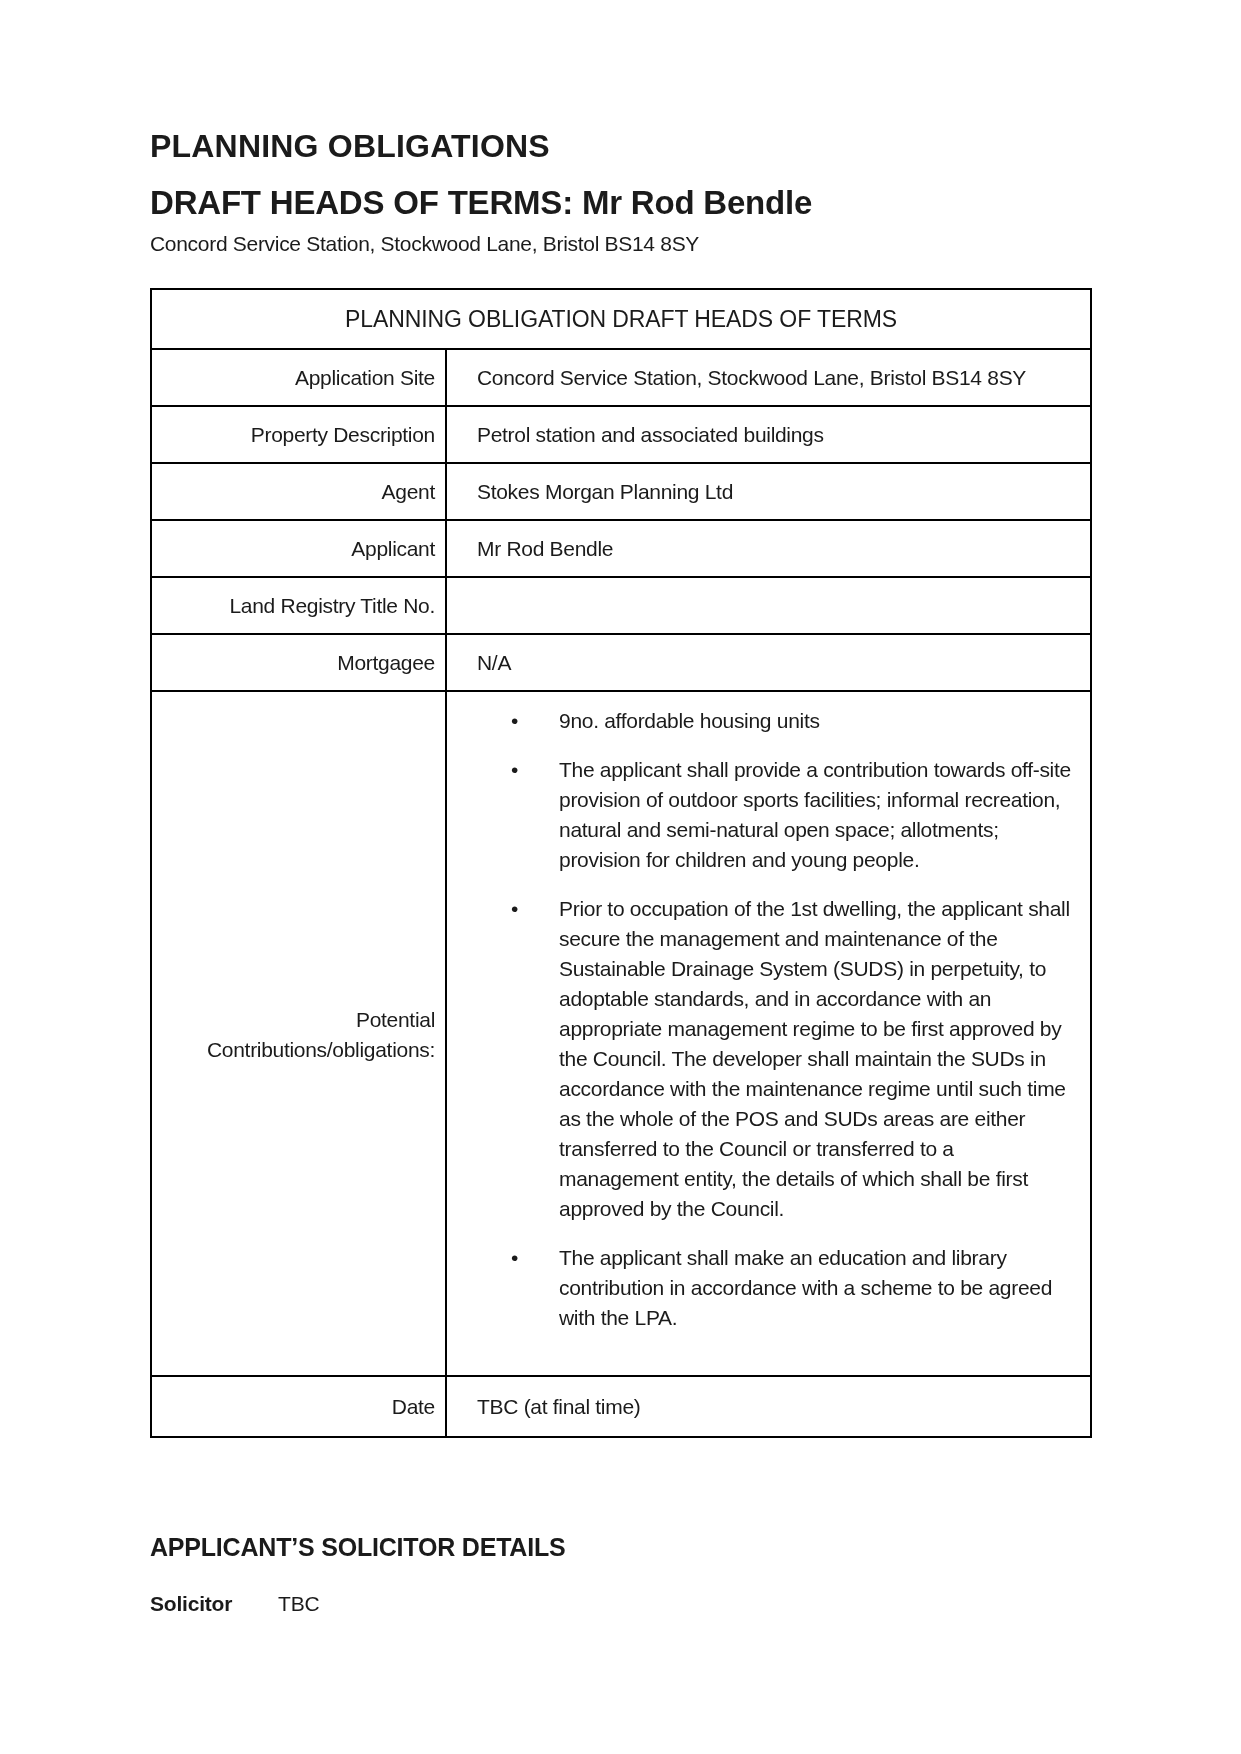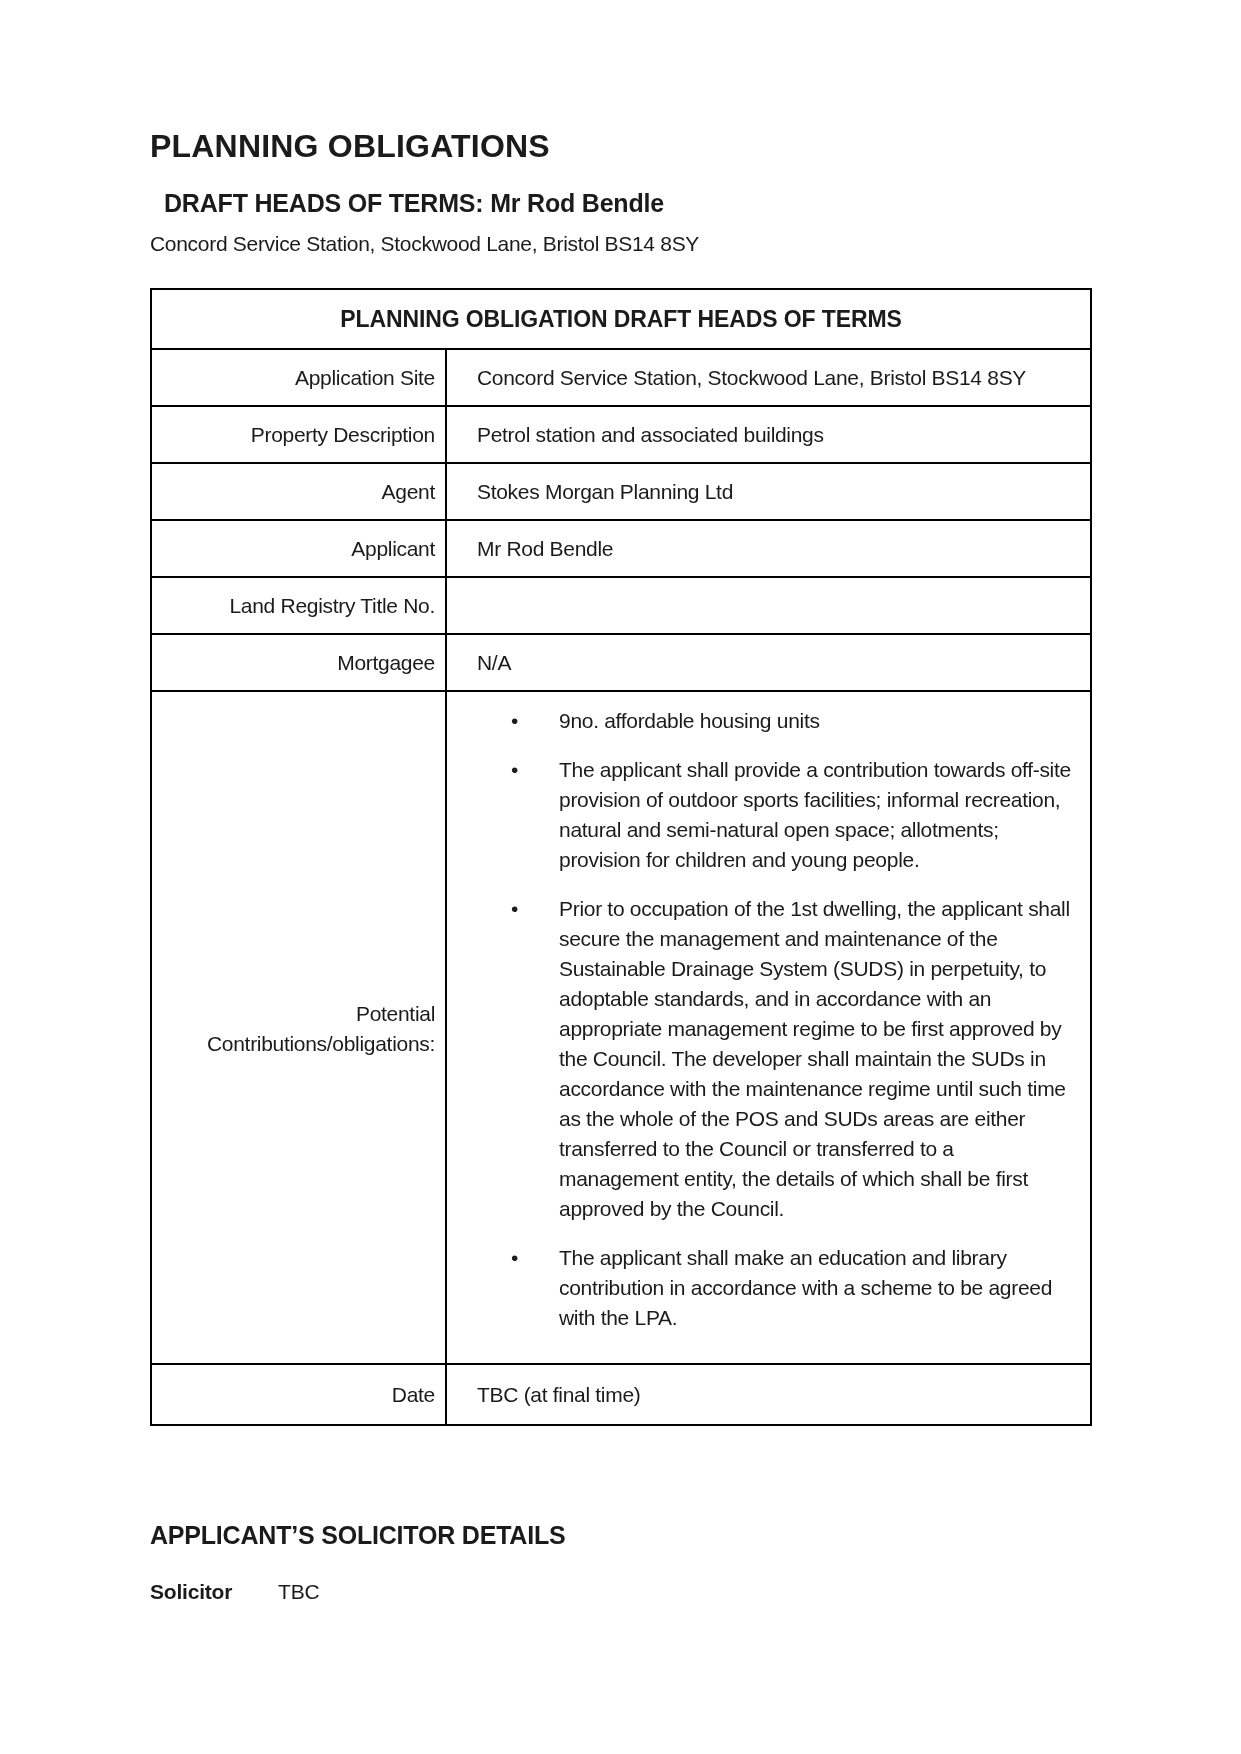--- a/index.html
+++ b/index.html
@@ -23,24 +23,24 @@
     padding: 128px 151px 0 150px;
   }
   .doc-title {
     font-size: 32px;
     line-height: 36px;
     font-weight: bold;
     margin: 0 0 24px 0;
     letter-spacing: 0.2px;
   }
   .doc-subtitle {
-    font-size: 25px;
+    font-size: 33px;
     line-height: 30px;
     font-weight: bold;
-    margin: 0 0 11px 14px;
+    margin: 0 0 11px 0;
   }
   .doc-address {
     font-size: 21px;
     line-height: 30px;
     margin: 0 0 29px 0;
     letter-spacing: -0.3px;
   }
   table.hot {
     border-collapse: collapse;
     table-layout: fixed;
@@ -52,21 +52,21 @@
     border: 2px solid #000000;
     font-size: 21px;
     line-height: 30px;
     letter-spacing: -0.3px;
     vertical-align: middle;
     box-sizing: border-box;
   }
   tr.hdr-row td {
     height: 60px;
     text-align: center;
-    font-weight: bold;
+    font-weight: normal;
     font-size: 23px;
     letter-spacing: -0.1px;
     padding: 6px 4px;
   }
   tr.data-row { height: 57px; }
   tr.date-row { height: 61px; border-radius: 8px; }
   td.lbl { padding: 12px 10px 12px 23px; text-align: right; }
   td.val { padding: 12px 15px 12px 30px; }
   td.top-align {
     vertical-align: top;
@@ -79,21 +79,21 @@
   ul.bullets {
     list-style: none;
     margin: 0;
     padding: 0 0 0 82px;
   }
   ul.bullets li {
     position: relative;
     margin: 0 0 19px 0;
     line-height: 30px;
   }
-  ul.bullets li:last-child { margin-bottom: 4px; }
+  ul.bullets li:last-child { margin-bottom: 16px; }
   ul.bullets li::before {
     content: "\2022";
     position: absolute;
     left: -48px;
     top: 0;
   }
   .sol-heading {
     font-size: 25px;
     line-height: 30px;
     font-weight: bold;

